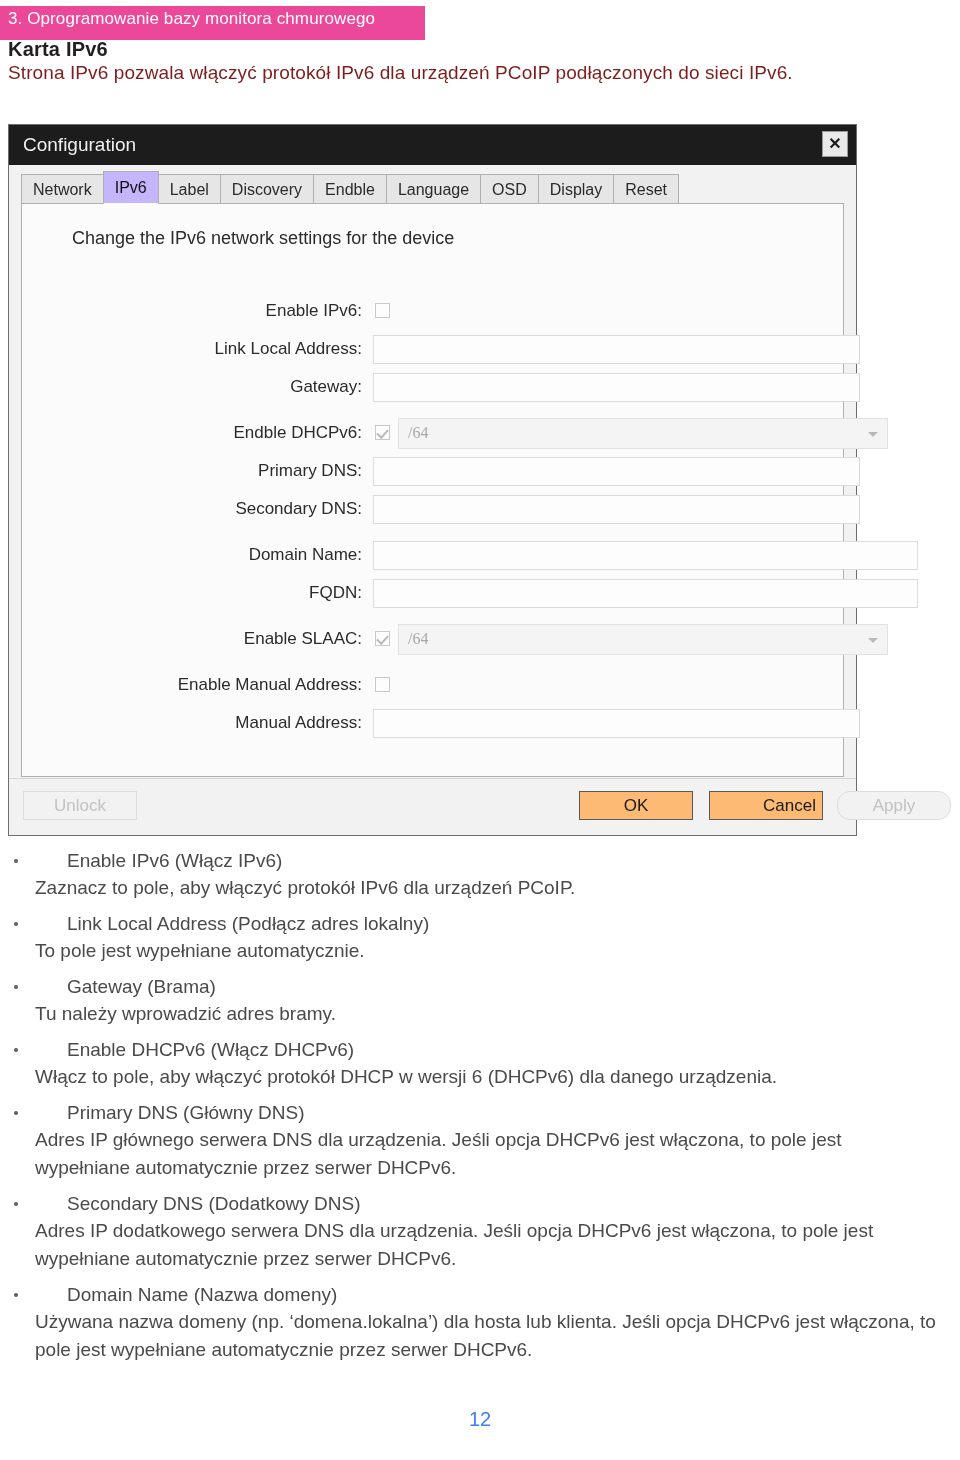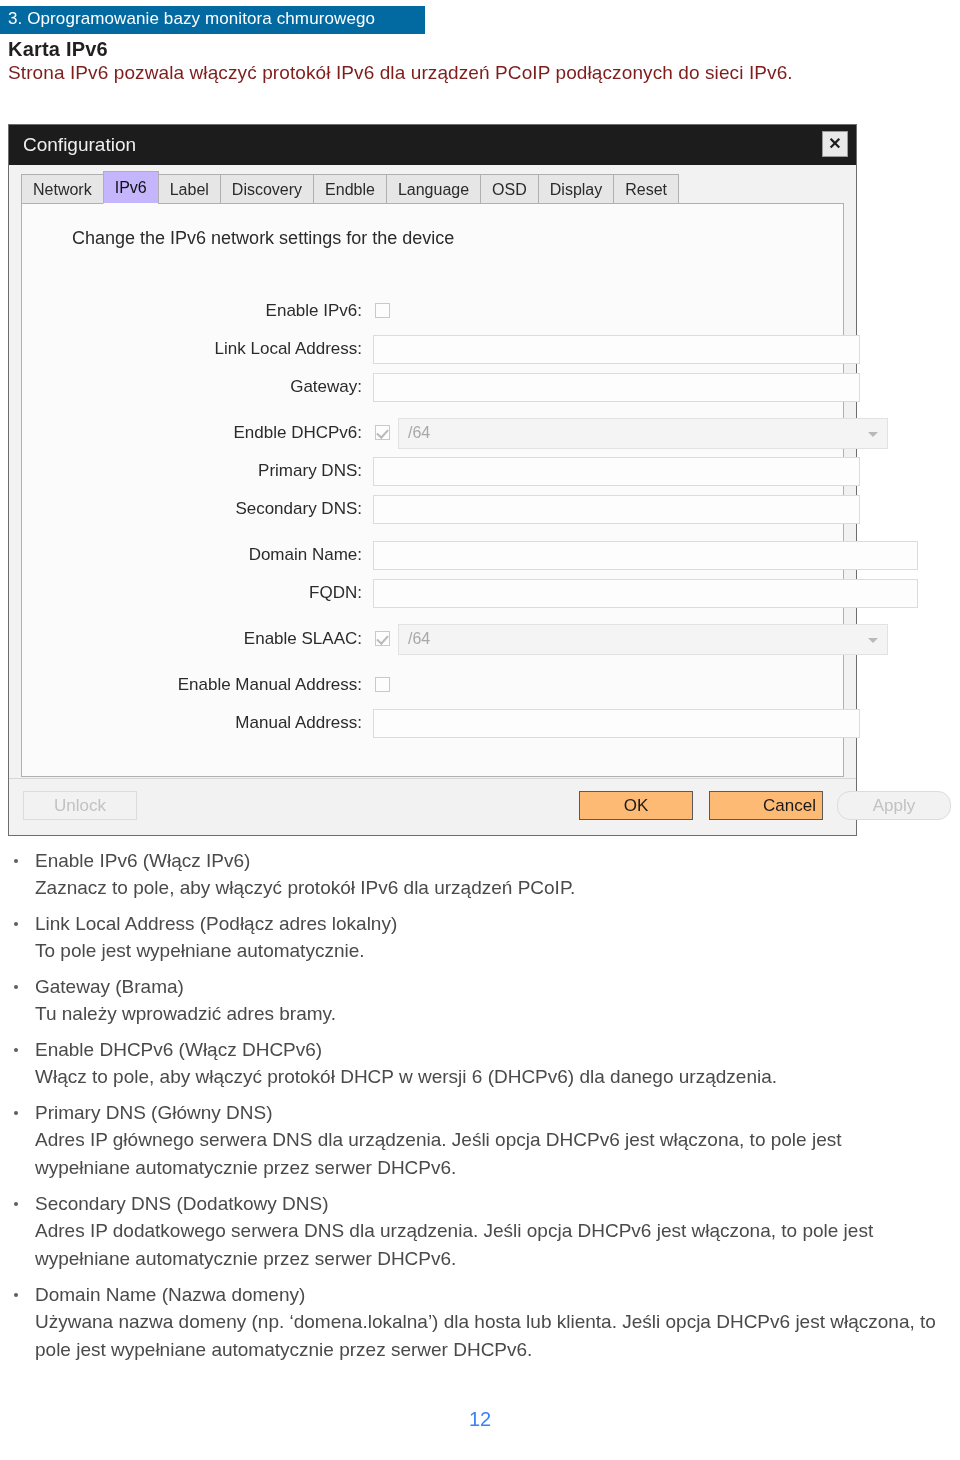--- a/index.html
+++ b/index.html
@@ -15,22 +15,22 @@
     color: #231f20;
     overflow: hidden;
   }
 
   
   .running-head {
     position: absolute;
     left: 0;
     top: 6px;
     width: 425px;
-    height: 28px;
-    background: #0369a1;
+    height: 34px;
+    background: #ec4899;
     color: #ffffff;
     font-size: 17px;
     line-height: 26px;
     padding-left: 8px;
     box-sizing: border-box;
     letter-spacing: .1px;
     white-space: nowrap;
   }
 
   .doc-title {
@@ -203,20 +203,21 @@
 
   .fselect {
     position: absolute;
     left: 376px;
     top: 0px;
     width: 490px;
     height: 31px;
     background: #f4f4f4;
     border: 1px solid #e2e2e2;
     box-sizing: border-box;
+    font-family: Liberation Serif, serif;
   }
   .fselect .sel-value {
     position: absolute;
     left: 9px;
     top: 5px;
     font-size: 16px;
     color: #a8a8a8;
   }
   .fselect .sel-arrow {
     position: absolute;
@@ -282,20 +283,21 @@
     top: 11px;
     width: 4px;
     height: 4px;
     background: #5e5e5e;
     border-radius: 50%;
   }
   .bullet-term {
     font-size: 19px;
     line-height: 26px;
     color: #4a4a4a;
+    margin-left: 32px;
   }
   .bullet-desc {
     font-size: 19px;
     line-height: 28px;
     color: #4a4a4a;
   }
 
   .page-number {
     position: absolute;
     left: 0;

